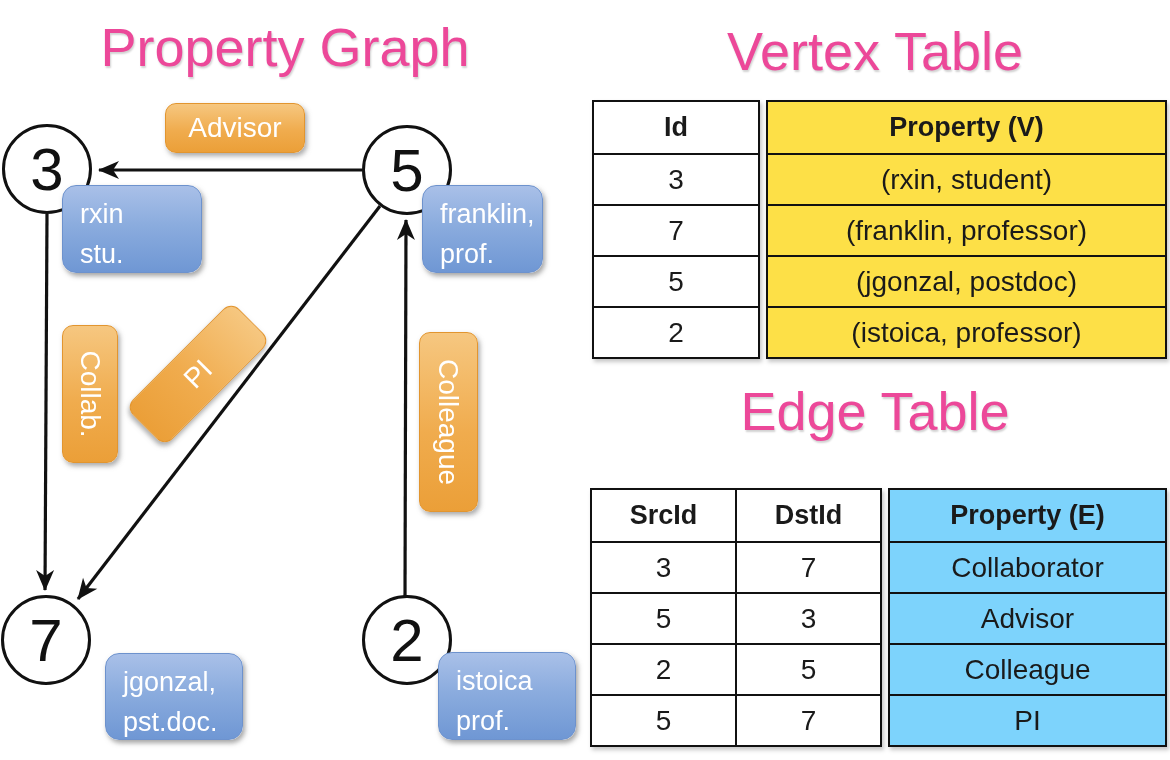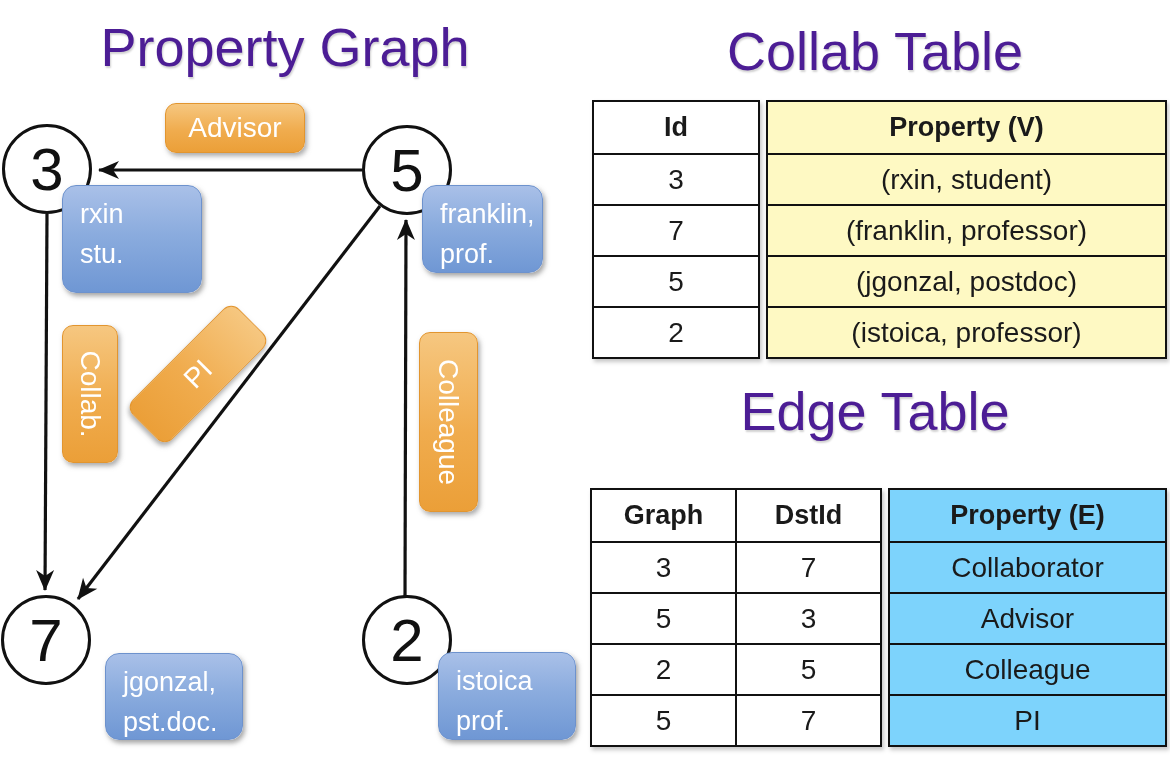--- a/index.html
+++ b/index.html
@@ -1,42 +1,42 @@
 <!DOCTYPE html>
 <html><head>
 <meta charset="utf-8">
 <style>
   * { margin:0; padding:0; box-sizing:border-box; }
   html,body { background:#fff; }
   body { font-family:"Liberation Sans", sans-serif; color:#1a1a1a; }
   #stage { position:relative; width:1170px; height:760px; background:#ffffff; overflow:hidden; }
 
   .big-title { position:absolute; text-align:center; font-size:54px; font-weight:300;
-               letter-spacing:0px; color:#4c1d95; text-shadow:1px 2px 2px rgba(0,0,0,0.18); white-space:nowrap; }
+               letter-spacing:0px; color:#ec4899; text-shadow:1px 2px 2px rgba(0,0,0,0.18); white-space:nowrap; }
   #graph-title  { left:0;   top:16px;  width:570px; }
   #vertex-title { left:595px; top:20px; width:560px; }
   #edge-title   { left:595px; top:380px; width:560px; }
 
   
   #edge-layer { position:absolute; left:0; top:0; width:1170px; height:760px; }
 
   .node { position:absolute; width:90px; height:90px; border-radius:50%;
           background:#ffffff; border:3.5px solid #111;
           display:flex; align-items:center; justify-content:center;
           font-size:60px; font-weight:300; color:#111; }
   #node-3 { left:2px;   top:124px; }
   #node-5 { left:362px; top:125px; }
   #node-7 { left:1px;   top:595px; }
   #node-2 { left:362px; top:595px; }
 
   .prop-box { position:absolute; border-radius:14px; color:#fff;
               background:linear-gradient(180deg,#a9c0e8 0%, #8bacde 45%, #6f97d4 100%);
               border:1px solid #6d92cd; box-shadow:2px 3px 5px rgba(90,90,90,0.55);
               font-size:27px; line-height:40px; padding:8px 0 0 17px; }
-  #box-rxin     { left:62px;  top:185px; width:140px; height:108px; }
+  #box-rxin     { left:62px;  top:185px; width:140px; height:88px; }
   #box-franklin { left:422px; top:185px; width:121px; height:88px; }
   #box-jgonzal  { left:62px;  top:653px; width:138px; height:87px;margin-left:43px; }
   #box-istoica  { left:422px; top:652px; width:138px; height:88px;margin-left:16px; }
 
   .edge-label { position:absolute; color:#fff; border-radius:11px;
                 background:linear-gradient(180deg,#f6c780 0%, #f0ac4e 55%, #eb9f38 100%);
                 border:1px solid #e2952f; box-shadow:2px 3px 5px rgba(100,100,100,0.55);
                 display:flex; align-items:center; justify-content:center;
                 font-size:28px; white-space:nowrap; }
   #label-advisor   { left:165px; top:103px; width:140px; height:50px; }
@@ -52,34 +52,34 @@
   #edge-group   { left:590px; top:488px; }
 
   table { border-collapse:collapse; box-shadow:2px 3px 4px rgba(130,130,130,0.45);padding-left:46px; }
   th, td { border:2.5px solid #111; text-align:center; vertical-align:middle;
            padding:0 6px; }
   th { font-size:27px; font-weight:bold; height:53px; }
   td { font-size:28px; font-weight:300; height:51px; }
 
   #vertex-id-table   { width:168px; }
   #vertex-prop-table { width:401px; }
-  #vertex-prop-table th, #vertex-prop-table td { background:#fef9c3; }
+  #vertex-prop-table th, #vertex-prop-table td { background:#fde047; }
 
   #edge-src-table  { width:292px; }
   #edge-src-table .col-half { width:50%; }
   #edge-prop-table { width:279px; }
   #edge-prop-table th, #edge-prop-table td { background:#7dd3fc; }
 </style>
 </head>
 <body>
 
 <div id="stage">
 
   <div id="graph-title" class="big-title">Property Graph</div>
-  <div id="vertex-title" class="big-title">Collab Table</div>
+  <div id="vertex-title" class="big-title">Vertex Table</div>
   <div id="edge-title" class="big-title">Edge Table</div>
 
   <svg id="edge-layer" viewBox="0 0 1170 760">
     <defs>
       <marker id="arrow" markerUnits="userSpaceOnUse" markerWidth="24" markerHeight="20" refX="21" refY="10" orient="auto">
         <path d="M1,1 L22,10 L1,19 L7,10 Z" fill="#111"></path>
       </marker>
     </defs>
     <line x1="362" y1="170" x2="99" y2="170" stroke="#111" stroke-width="3.2" marker-end="url(#arrow)"></line>
     <line x1="47" y1="214" x2="45" y2="590" stroke="#111" stroke-width="3.2" marker-end="url(#arrow)"></line>
@@ -168,21 +168,21 @@
             <td>(istoica, professor)</td>
           </tr>
     </tbody>
       </table>
   </div>
 
   <div id="edge-group" class="table-group">
     <table id="edge-src-table">
       <tbody>
           <tr>
-        <th class="col-half">Graph</th>
+        <th class="col-half">SrcId</th>
         <th class="col-half">DstId</th>
       </tr>
       <tr>
         <td>3</td>
         <td>7</td>
       </tr>
       <tr>
         <td>5</td>
         <td>3</td>
       </tr>

